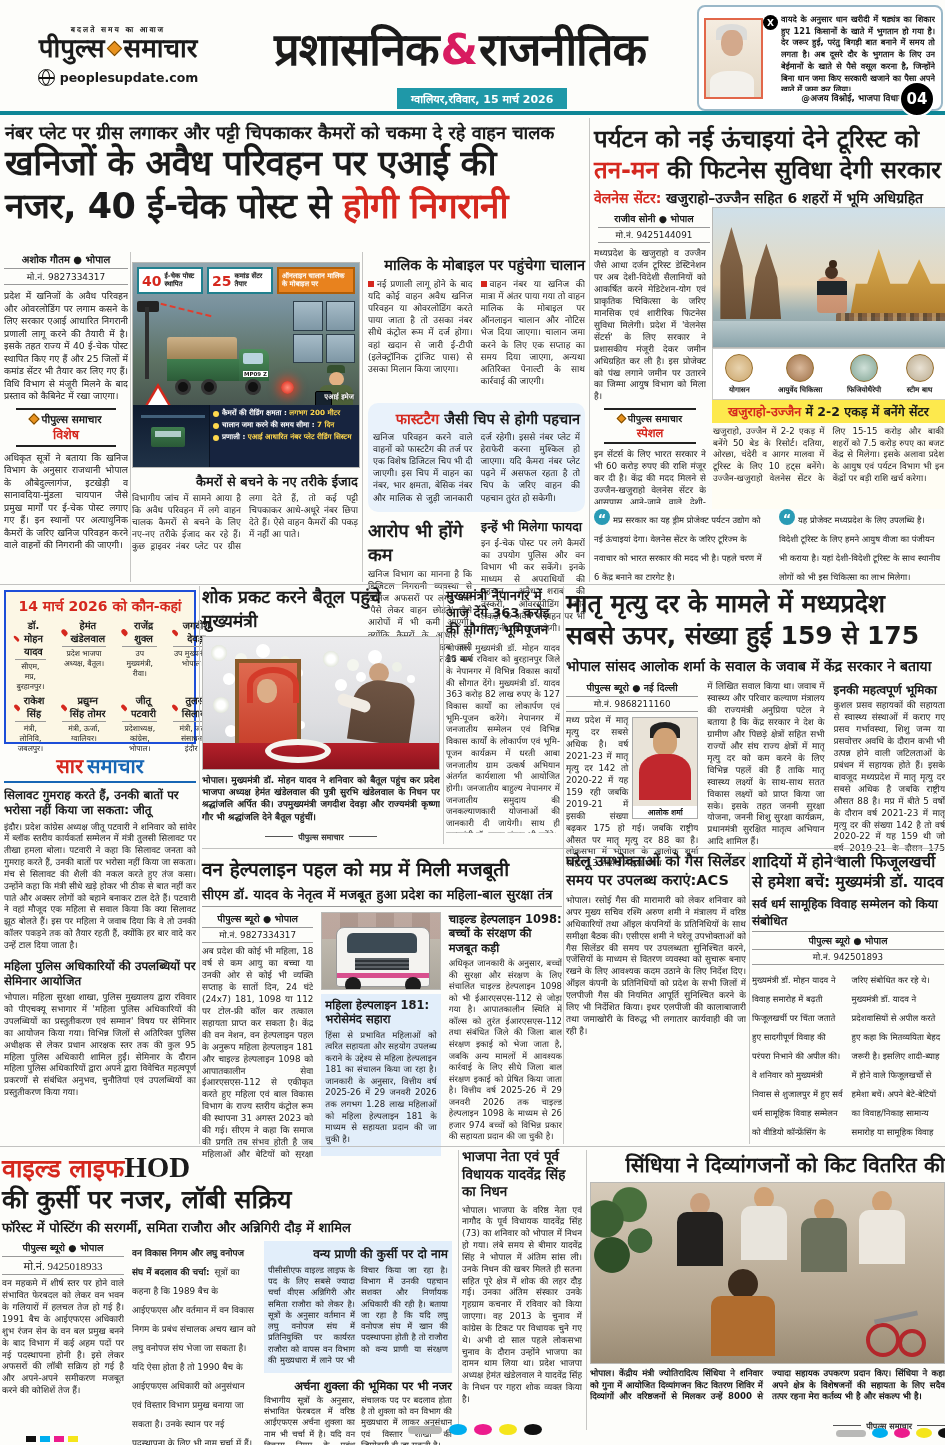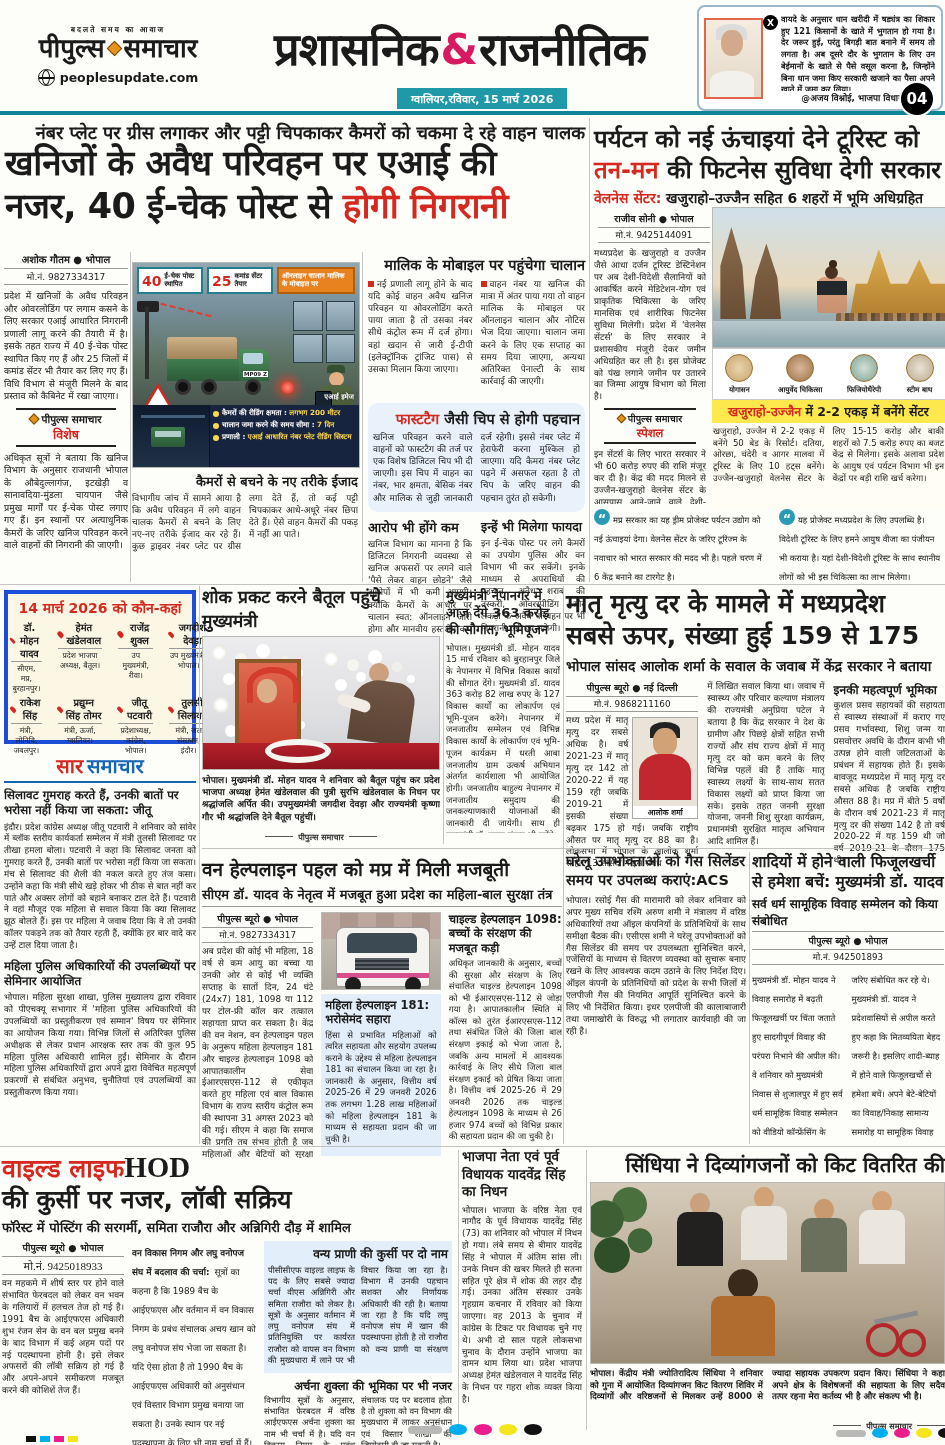--- a/index.html
+++ b/index.html
@@ -100,21 +100,21 @@
   .tp-yogi-top{position:absolute;left:104px;bottom:52px;width:30px;height:14px;background:#21272b;}
   .iconrow{background:#fff;border:1px solid #c9c9c6;display:flex;justify-content:space-around;align-items:center;}
   .icn{text-align:center;}
   .icn .c{width:26px;height:26px;border-radius:50%;margin:0 auto 2px;border:1.5px solid #98702e;}
   .icn .t{font-size:7.2px;font-weight:800;}
   .ybox-h{background:#fde94d;text-align:center;font-size:12.5px;font-weight:800;padding:3px 2px;}
   .quote{position:relative;}
   .qc{float:left;width:16px;height:16px;border-radius:50%;background:#2a9bb5;color:#fff;font-size:13px;font-weight:900;text-align:center;line-height:20px;margin:1px 3px 0 0;}
   .qt{font-size:8.4px;line-height:1.33;text-align:justify;}
   
-  .who{background:#fcf7e5;border:4px solid #1d4ed8;padding:4px 3px;box-sizing:border-box;}
+  .who{background:#fcf7e5;border:2px solid #1d4ed8;padding:4px 9px;box-sizing:border-box;}
   .who-title{font-size:14px;font-weight:900;color:#d5281e;text-align:center;margin-bottom:4px;}
   .who-grid{display:grid;grid-template-columns:1fr 1fr 1fr 1fr;gap:3px 16px;}
   .who-e{text-align:center;}
   .pin{display:inline-block;width:7px;height:7px;background:#d5281e;border-radius:50% 50% 50% 0;transform:rotate(-45deg);margin-right:3px;}
   .who-n{font-size:9.8px;font-weight:800;display:flex;align-items:center;justify-content:center;}
   .who-d{font-size:7.6px;border-top:1px solid #999;margin-top:1px;padding-top:1px;}
   
   .ph{overflow:hidden;border:1px solid #b9b9b6;position:relative;}
   .betulph{background:linear-gradient(180deg,#ececee 0%,#dfdfe2 60%,#c9ced2 100%);}
   .flw{position:absolute;width:16px;height:16px;border-radius:50%;background:radial-gradient(#ffffff 35%,#e4e8dd 70%,#b9c4ae 100%);
@@ -190,21 +190,21 @@
         <i class="tw-body"></i>
       </div>
     <div class="xicon">X</div>
     <div class="tweet-text">वायदे के अनुसार धान खरीदी में षड्यंत्र का शिकार हुए 121 किसानों के खाते में भुगतान हो गया है। देर जरूर हुई, परंतु बिगड़ी बात बनाने में समय तो लगता है। अब दूसरे दौर के भुगतान के लिए उन बेईमानों के खाते से पैसे वसूल करना है, जिन्होंने बिना धान जमा किए सरकारी खजाने का पैसा अपने खाते में जमा कर लिया।</div>
     <div class="tweet-attr">@अजय विश्नोई, भाजपा विधायक, पाटन</div>
   </div>
 
   <div class="mh-rule"></div>
   <div class="pagebadge">04</div>
 
-  <div class="abs kick" style="left:5px;top:120px;width:580px;text-align:right;">नंबर प्लेट पर ग्रीस लगाकर और पट्टी चिपकाकर कैमरों को चकमा दे रहे वाहन चालक</div>
+  <div class="abs kick" style="left:5px;top:120px;width:580px;">नंबर प्लेट पर ग्रीस लगाकर और पट्टी चिपकाकर कैमरों को चकमा दे रहे वाहन चालक</div>
   <div class="abs" style="left:5px;top:142px;width:582px;font-size:35px;font-weight:900;line-height:1.24;letter-spacing:-0.5px;">
     <div>खनिजों के अवैध परिवहन पर एआई की</div>
     <div><span>नजर, 40 ई-चेक पोस्ट से </span><span class="red">होगी निगरानी</span></div>
   </div>
 
   <div class="abs" style="left:4px;top:252px;width:124px;">
     <div class="bl-name">अशोक गौतम ● भोपाल</div>
     <div class="bl-phone">मो.नं. 9827334317</div>
   </div>
   <div class="abs clip" style="left:4px;top:290px;width:124px;height:292px;">
@@ -296,21 +296,21 @@
     <div class="col2 clip" style="height:120px;margin-top:4px;">
       <div class="bt" style="font-size:8.9px;"><span class="sq"></span><span>नई प्रणाली लागू होने के बाद यदि कोई वाहन अवैध खनिज परिवहन या ओवरलोडिंग करते पाया जाता है तो उसका नंबर सीधे कंट्रोल रूम में दर्ज होगा। वहां खदान से जारी ई-टीपी (इलेक्ट्रॉनिक ट्रांजिट पास) से उसका मिलान किया जाएगा।</span></div>
       <div class="bt" style="font-size:8.9px;"><span class="sq"></span><span>वाहन नंबर या खनिज की मात्रा में अंतर पाया गया तो वाहन मालिक के मोबाइल पर ऑनलाइन चालान और नोटिस भेज दिया जाएगा। चालान जमा करने के लिए एक सप्ताह का समय दिया जाएगा, अन्यथा अतिरिक्त पेनाल्टी के साथ कार्रवाई की जाएगी।</span></div>
     </div>
     <div style="background:#e9f2fb;padding:5px;margin-top:5px;border-radius:10px;">
       <div class="ctr w8" style="font-size:14.5px;"><span class="red">फास्टटैग</span><span> जैसी चिप से होगी पहचान</span></div>
       <div class="col2 bt clip" style="height:76px;margin-top:3px;font-size:8.9px;">खनिज परिवहन करने वाले वाहनों को फास्टटैग की तर्ज पर एक विशेष डिजिटल चिप भी दी जाएगी। इस चिप में वाहन का नंबर, भार क्षमता, बेसिक नंबर और मालिक से जुड़ी जानकारी दर्ज रहेगी। इससे नंबर प्लेट में हेराफेरी करना मुश्किल हो जाएगा। यदि कैमरा नंबर प्लेट पढ़ने में असफल रहता है तो चिप के जरिए वाहन की पहचान तुरंत हो सकेगी।</div>
     </div>
     <div style="display:flex;gap:9px;margin-top:6px;">
       <div style="width:104px;">
-        <div class="w8" style="font-size:13px;">आरोप भी होंगे कम</div>
+        <div class="w8" style="font-size:18px;">आरोप भी होंगे कम</div>
         <div class="bt clip" style="height:106px;margin-top:2px;font-size:8.9px;">खनिज विभाग का मानना है कि डिजिटल निगरानी व्यवस्था से खनिज अफसरों पर लगने वाले 'पैसे लेकर वाहन छोड़ने' जैसे आरोपों में भी कमी आएगी। क्योंकि कैमरों के आधार पर चालान स्वत: ऑनलाइन जारी होगा और मानवीय हस्तक्षेप कम होगा।</div>
       </div>
       <div style="width:104px;">
         <div class="w8" style="font-size:12.5px;">इन्हें भी मिलेगा फायदा</div>
         <div class="bt clip" style="height:106px;margin-top:2px;font-size:8.9px;">इन ई-चेक पोस्ट पर लगे कैमरों का उपयोग पुलिस और वन विभाग भी कर सकेंगे। इनके माध्यम से अपराधियों की पहचान, अवैध शराब की तस्करी, ओवरस्पीडिंग और लकड़ी के अवैध परिवहन पर भी निगरानी रखी जा सकेगी।</div>
       </div>
     </div>
   </div>
 
   <div class="abs" style="left:594px;top:124px;width:351px;font-size:24px;font-weight:900;line-height:1.3;">

